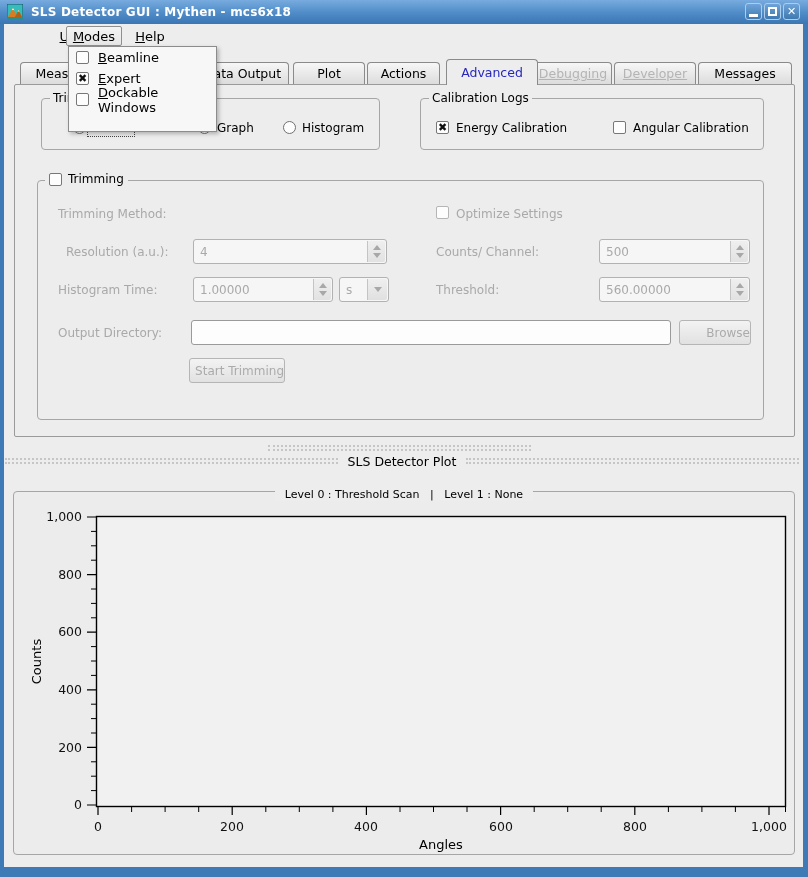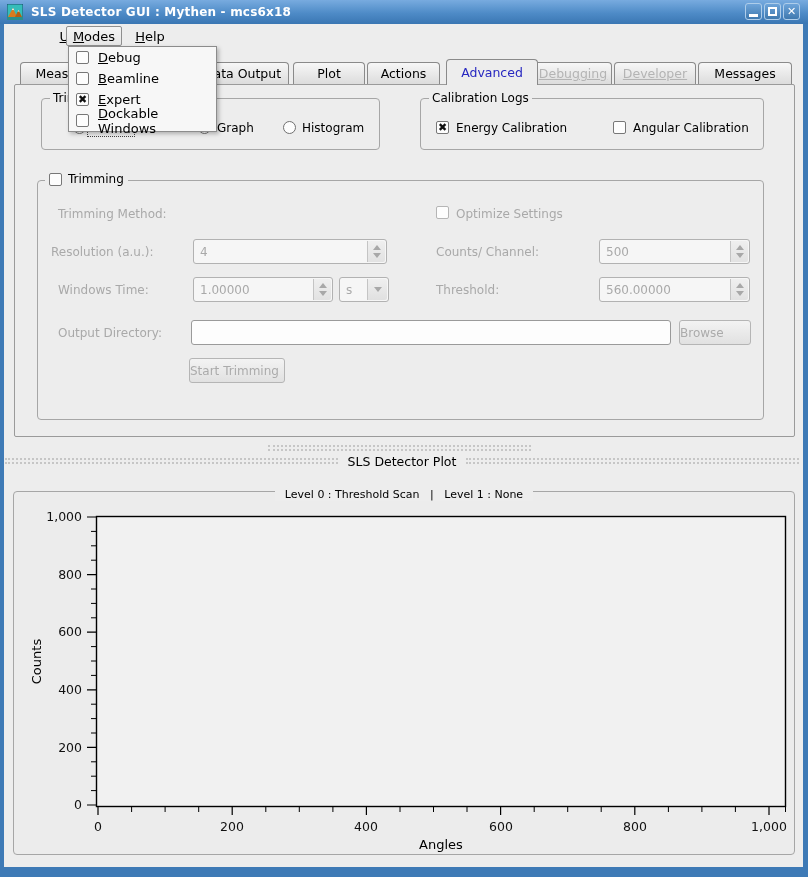--- a/index.html
+++ b/index.html
@@ -52,21 +52,21 @@
     font-size:12px; color:#a9a9a9; display:flex; align-items:center; padding-left:6px; white-space:nowrap; overflow:hidden; }
   .spin-btns { position:absolute; right:1px; top:1px; bottom:1px; width:18px; border-left:1px solid #c4c4c4;
     background:linear-gradient(#efefef,#e2e2e2); border-radius:0 2px 2px 0;
     display:flex; flex-direction:column; align-items:center; justify-content:center; gap:3px; }
   .tri-up { width:0; height:0; border-left:4px solid transparent; border-right:4px solid transparent; border-bottom:5px solid #a8a8a8; }
   .tri-dn { width:0; height:0; border-left:4px solid transparent; border-right:4px solid transparent; border-top:5px solid #a8a8a8; }
   .combo-btn { position:absolute; right:1px; top:1px; bottom:1px; width:20px; border-left:1px solid #c4c4c4;
     background:linear-gradient(#efefef,#e0e0e0); border-radius:0 2px 2px 0;
     display:flex; align-items:center; justify-content:center; }
   .btn { position:absolute; border:1px solid #b5b5b5; border-radius:3px; background:linear-gradient(#f3f3f3,#e1e1e1);
-    font-size:12px; color:#ababab; display:flex; align-items:center; justify-content:flex-start; }
+    font-size:12px; color:#ababab; display:flex; align-items:center; justify-content:flex-end; }
 
   
   .dots { border-top:2px dotted #c6c6c6; border-bottom:2px dotted #c6c6c6; height:6px; }
   .focus-dotted { border:1px dotted #444; }
 
   
   .menu-pop { left:64px; top:22px; width:149px; height:86px; background:#f7f7f7;
     border:1px solid #8c8c8c; box-shadow:2px 2px 4px rgba(0,0,0,.25); z-index:50; }
   .menu-item { position:relative; height:21px; display:flex; align-items:center; font-size:13px; color:#000; }
   .menu-item .cb { position:static; margin:0 9px 0 7px; flex:0 0 13px; }
@@ -175,30 +175,30 @@
     <div class="abs group" style="left:33px; top:156px; width:727px; height:240px;">
       <span class="abs" style="left:7px; top:-9px; background:#ededed; padding:0 4px; display:flex; align-items:center;">
         <span class="cb" style="position:static; margin-right:6px;">
             <span></span>
           </span>
         <span style="font-size:12px;">Trimming</span>
       </span>
 
       <span class="lbl dis" style="left:20px; top:26px;">Trimming Method:</span>
 
-      <span class="lbl dis" style="left:13px; top:64px;">Resolution (a.u.):</span>
+      <span class="lbl dis" style="left:28px; top:64px;">Resolution (a.u.):</span>
       <div class="field" style="left:155px; top:58px; width:194px; height:25px;">
         <span>4</span>
         <span class="spin-btns">
             <span class="tri-up"></span>
             <span class="tri-dn"></span>
           </span>
       </div>
 
-      <span class="lbl dis" style="left:20px; top:102px;">Windows Time:</span>
+      <span class="lbl dis" style="left:20px; top:102px;">Histogram Time:</span>
       <div class="field" style="left:155px; top:96px; width:140px; height:25px;">
         <span>1.00000</span>
         <span class="spin-btns">
             <span class="tri-up"></span>
             <span class="tri-dn"></span>
           </span>
       </div>
       <div class="field" style="left:301px; top:96px; width:50px; height:25px;">
         <span>s</span>
         <span class="combo-btn">
@@ -236,26 +236,20 @@
       <div class="btn" style="left:641px; top:139px; width:72px; height:25px;">
           <span>Browse</span>
         </div>
 
       <div class="btn" style="left:151px; top:177px; width:96px; height:25px;">
           <span>Start Trimming</span>
         </div>
     </div>
 
     <div class="abs menu-pop">
-      <div class="menu-item">
-        <span class="cb">
-            <span></span>
-          </span>
-        <span><span class="u">D</span><span>ebug</span></span>
-      </div>
       <div class="menu-item">
         <span class="cb">
             <span></span>
           </span>
         <span><span class="u">B</span><span>eamline</span></span>
       </div>
       <div class="menu-item">
         <span class="cb">
             <span>✖</span>
           </span>

